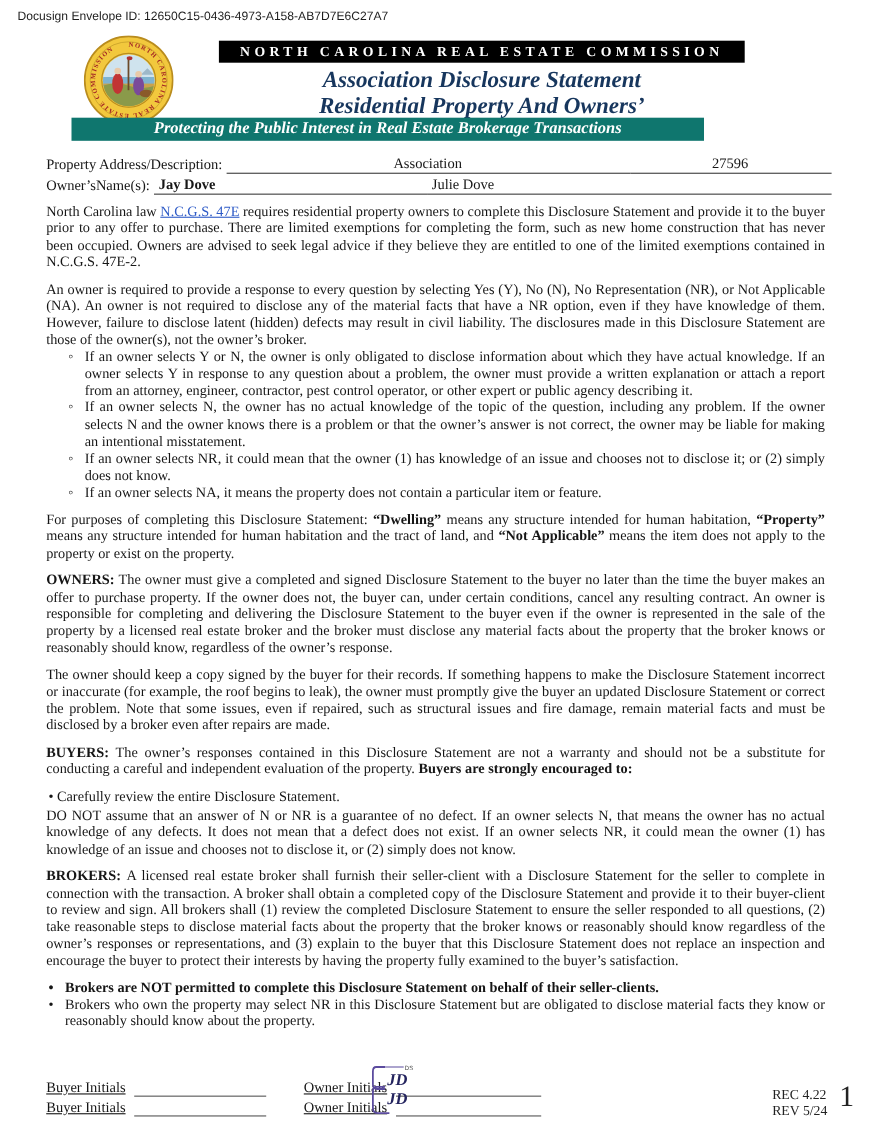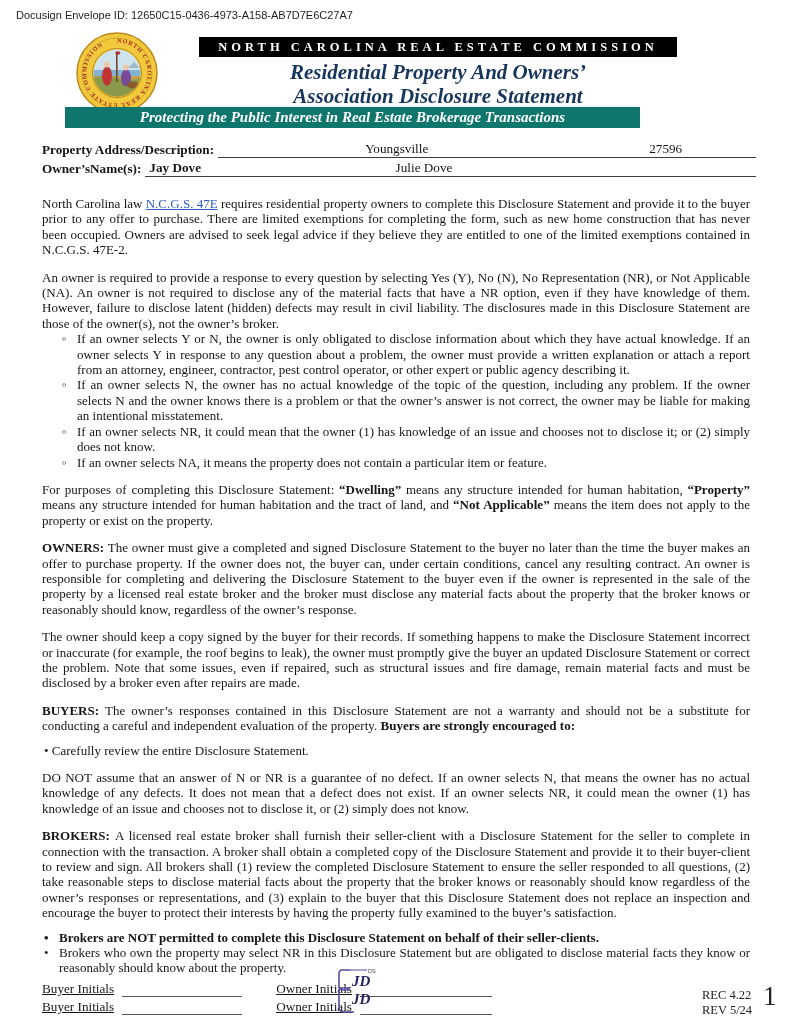--- a/index.html
+++ b/index.html
@@ -14,31 +14,31 @@
                 color:#fff;font-weight:bold;font-size:12.5px;letter-spacing:4px;text-align:center;
                 line-height:20px;white-space:nowrap;}
   .doc-title{position:absolute;left:140px;top:25px;width:596px;text-align:center;color:#17365d;
              font-weight:bold;font-style:italic;font-size:21px;line-height:24px;}
   .tagline-banner{position:absolute;left:65px;top:72px;width:575px;height:21px;background:#0f766e;
                   color:#fff;font-weight:bold;font-style:italic;font-size:15px;text-align:center;
                   line-height:21px;}
   
   .property-block{position:absolute;top:139px;left:42px;width:714px;font-size:13.2px;}
   .prop-row{display:flex;align-items:flex-end;height:19px;white-space:nowrap;}
-  .prop-label{flex:none;padding-right:4px;font-weight:bold;}
+  .prop-label{flex:none;padding-right:4px;}
   .field{border-bottom:1.2px solid #3c3c3c;padding:0 6px 0 4px;overflow:hidden;}
   .f-street{flex:2.1;}
   .f-city{flex:1.45;text-align:center;}
   .f-zip{flex:0.7;text-align:center;}
   .f-owner1{flex:1;font-weight:bold;}
   .f-owner2{flex:1.5;}
   
   .body-text{position:absolute;top:184px;left:42px;width:708px;font-size:13px;line-height:15.4px;
              text-align:justify;}
-  .body-text p{margin:12px 0 9px 0;}
+  .body-text p{margin:0 0 9px 0;}
   .b{font-weight:bold;}
   a.link{color:#2e5bc7;text-decoration:underline;cursor:pointer;}
   .hollow-bullets{margin:0 0 9px 0;}
   .bullet-row{display:flex;padding-left:20px;}
   .bullet-marker{flex:none;width:15px;text-align:left;}
   .bullet-text{flex:1;text-align:justify;}
   .tight{margin:2px;}
   
   .footer{position:absolute;left:42px;top:979px;width:708px;font-size:13.2px;text-decoration:underline;}
   .init-row{display:flex;align-items:flex-end;height:18px;}
@@ -83,30 +83,30 @@
         <ellipse cx="41.8" cy="21" rx="2.6" ry="1.8" fill="#b03030"></ellipse>
         <ellipse cx="31" cy="44" rx="5" ry="9.5" fill="#c23434"></ellipse>
         <circle cx="31" cy="32.5" r="3" fill="#e9c9a8"></circle>
         <ellipse cx="50" cy="46" rx="5" ry="8.5" fill="#7a4a9a"></ellipse>
         <circle cx="50" cy="35.5" r="3" fill="#e9c9a8"></circle>
         <ellipse cx="57" cy="53" rx="6" ry="3.5" fill="#8a5a2a"></ellipse>
       </g>
     </svg>
     <div class="banner-black">NORTH CAROLINA REAL ESTATE COMMISSION</div>
     <div class="doc-title">
+      <div>Association Disclosure Statement</div>
       <div>Residential Property And Owners’</div>
-      <div>Association Disclosure Statement</div>
     </div>
     <div class="tagline-banner">Protecting the Public Interest in Real Estate Brokerage Transactions</div>
   </div>
 
   <div class="property-block">
     <div class="prop-row">
       <span class="prop-label">Property Address/Description:</span>
-      <span class="field f-city">Youngsville</span>
+      <span class="field f-city">Association</span>
       <span class="field f-zip">27596</span>
     </div>
     <div class="prop-row">
       <span class="prop-label">Owner’sName(s):</span>
       <span class="field f-owner1">Jay Dove</span>
       <span class="field f-owner2">Julie Dove</span>
     </div>
   </div>
 
   <div class="body-text">

